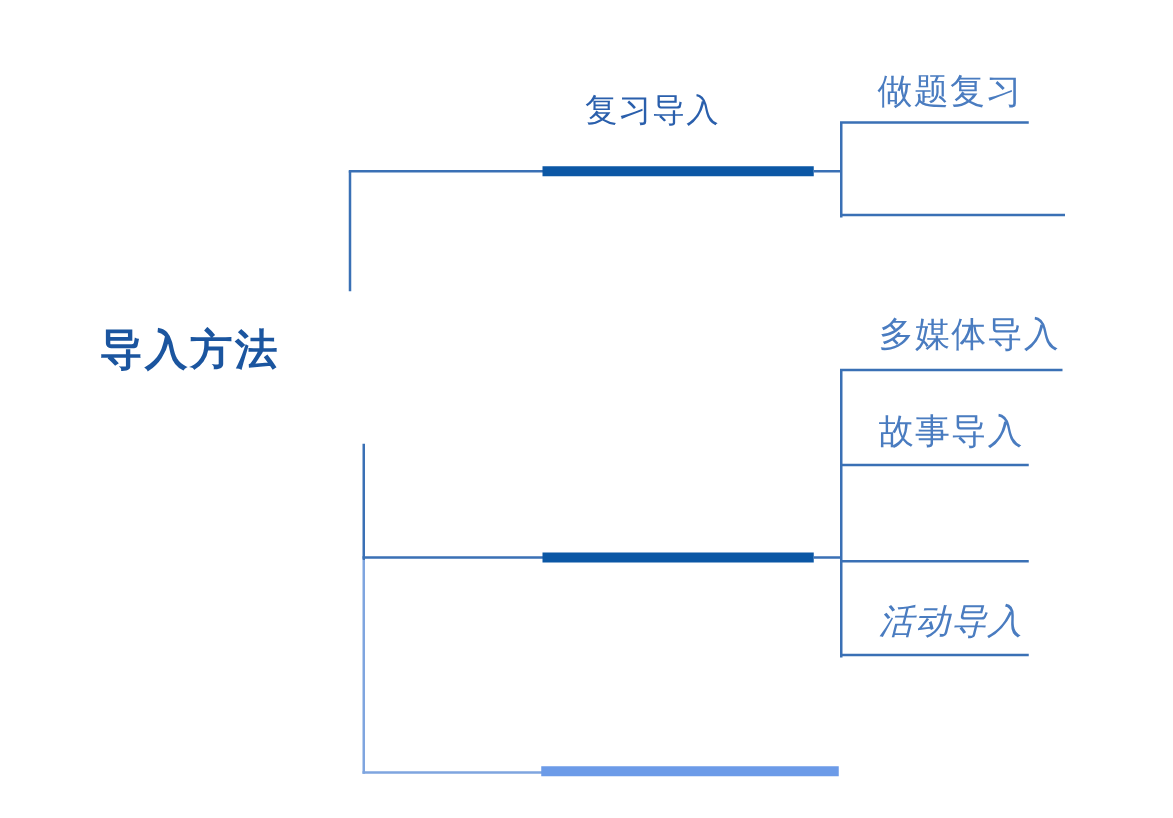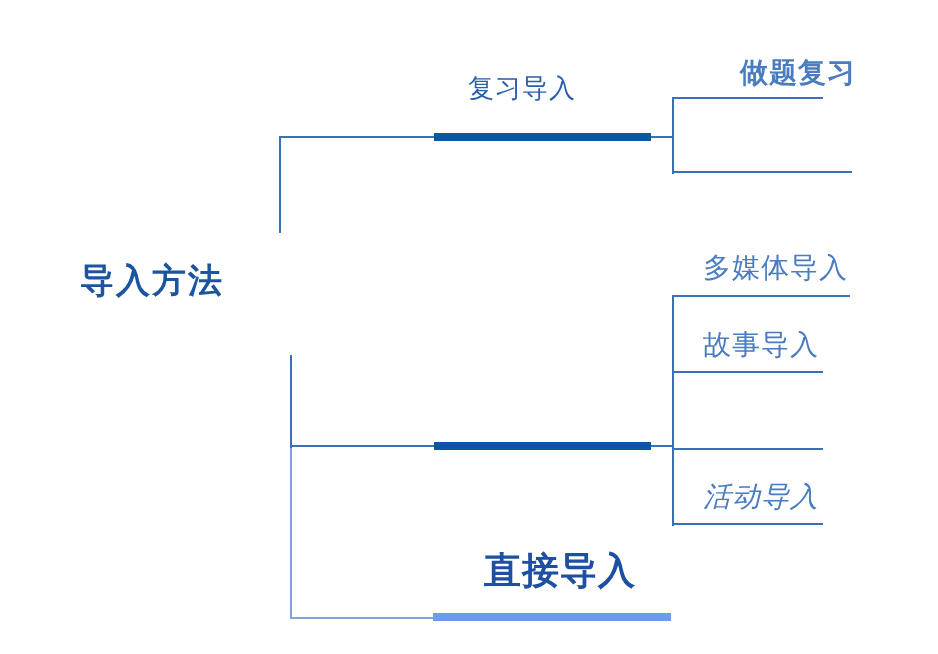--- a/index.html
+++ b/index.html
@@ -82,21 +82,21 @@
   .c2-u1{left:672px; top:295px; width:178px; height:2px;}
   .c2-u2{left:672px; top:371px; width:151px; height:2px;}
   .c2-u3{left:672px; top:448px; width:151px; height:2px;}
   .c2-u4{left:672px; top:523px; width:151px; height:2px;}
 
   
   .c3-vert{left:290px; top:448px; width:2px; height:171px;}
   .c3-horiz{left:290px; top:617px; width:145px; height:2px;}
   .c3-bar{left:433px; top:613px; width:238px; height:8px;}
 
-  .b1c1{left:740px; top:57px;font-weight:bold;}
+  .b1c1{left:702px; top:57px;}
   .b1c2{left:702px; top:134px;}
   .b2c1{left:703px; top:252px;}
   .b2c2{left:703px; top:329px;}
   .b2c3{left:703px; top:406px;}
   .b2c4{left:703px; top:481px;font-style:italic;}
 </style>
 </head>
 <body>
 
 <div class="canvas">
@@ -130,16 +130,15 @@
   <div class="line thin c2-u2"></div>
 
   <div class="line thin c2-u3"></div>
 
   <div class="node child-label b2c4">活动导入</div>
   <div class="line thin c2-u4"></div>
 
   <div class="line light-thin c3-vert"></div>
   <div class="line light-thin c3-horiz"></div>
 
-  <div class="node branch3-label">直接导入</div>
   <div class="line light-thick c3-bar"></div>
 
 </div>
 
 </body></html>

